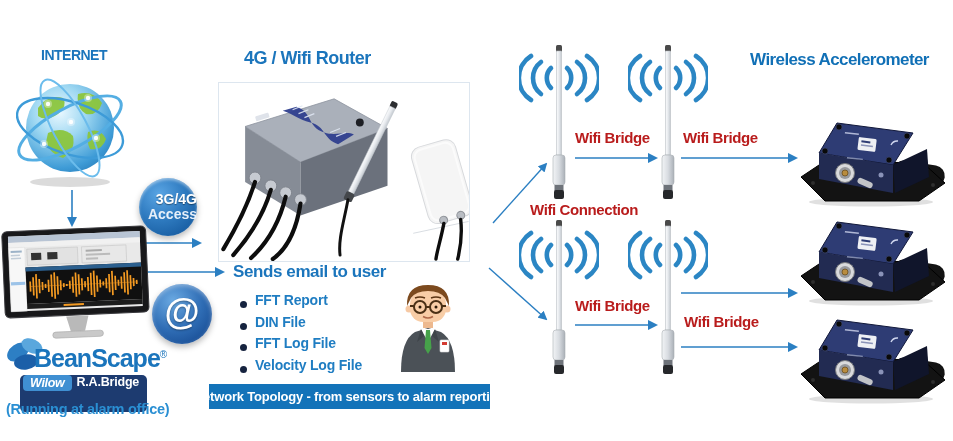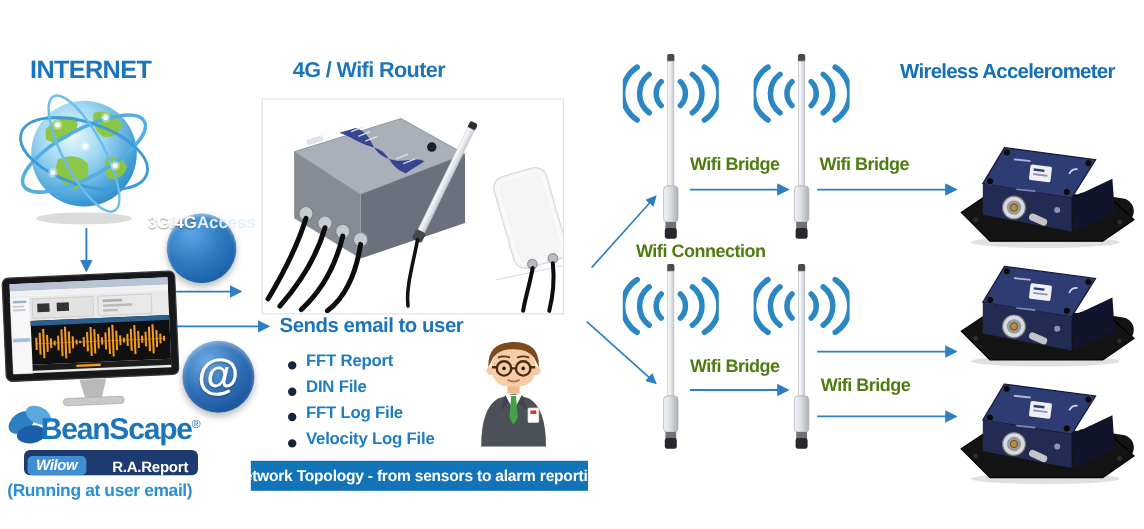--- a/index.html
+++ b/index.html
@@ -1,45 +1,45 @@
 <!DOCTYPE html>
 <html><head>
 <meta charset="utf-8">
 <style>
   html,body{margin:0;padding:0;background:#fff}
   #canvas{position:relative;width:953px;height:441px;background:#ffffff;overflow:hidden;
           font-family:"Liberation Sans","DejaVu Sans",sans-serif;}
   .abs{position:absolute}
   .t-blue{color:#1b75bc}
-  .internet-title{left:22px;top:47px;width:104px;text-align:right;font-size:21px;font-weight:700;letter-spacing:-0.5px}
+  .internet-title{left:22px;top:47px;width:104px;text-align:center;font-size:14px;font-weight:700;letter-spacing:-0.5px}
   .router-title{left:244px;top:48px;width:200px;font-size:18px;font-weight:700;letter-spacing:-0.5px}
   .accel-title{left:726px;top:50px;width:227px;text-align:center;font-size:17px;font-weight:800;letter-spacing:-0.6px;color:#1170b6}
   .send-title{left:233px;top:262px;font-size:17px;font-weight:700;letter-spacing:-0.4px;color:#1b75bc}
   .bullet-row{display:flex;align-items:flex-end;gap:8px;font-size:14px;font-weight:600;color:#1f7dc2;letter-spacing:-0.2px}
   .bullet-dot{width:7px;height:7px;border-radius:50%;background:#16233f;flex:0 0 auto}
-  .wifi-label{font-size:15px;font-weight:700;color:#4d7c0f;letter-spacing:-0.4px;white-space:nowrap}
+  .wifi-label{font-size:15px;font-weight:700;color:#b91c1c;letter-spacing:-0.4px;white-space:nowrap}
   .banner{left:209px;top:384px;width:281px;height:25px;background:#1373b9;color:#fff;display:flex;align-items:center;
           justify-content:center;font-size:13px;font-weight:700;letter-spacing:-0.2px;white-space:nowrap}
   .badge-circle{left:139px;top:178px;width:58px;height:58px;border-radius:50%;
     background:radial-gradient(circle at 35% 28%,#5aa5e4 0%,#2f7bc0 45%,#0d4f93 100%);
     box-shadow:0 3px 6px rgba(0,0,0,.28), inset 0 2px 3px rgba(255,255,255,.45);
-    color:#fff;display:flex;flex-direction:row;align-items:flex-start;justify-content:center;line-height:1.08;z-index:3}
+    color:#fff;display:flex;flex-direction:column;align-items:flex-end;justify-content:center;line-height:1.08;z-index:3}
   .badge-line1{font-size:14px;font-weight:800;text-shadow:0 1px 1px rgba(0,0,0,.4)}
   .badge-line2{font-size:14px;font-weight:600;color:#e6eff9}
   .at-circle{left:152px;top:284px;width:60px;height:60px;border-radius:50%;
     background:radial-gradient(circle at 35% 28%,#6aa9e2 0%,#2f6db5 50%,#0e3f86 100%);
     box-shadow:0 3px 6px rgba(0,0,0,.28), inset 0 2px 4px rgba(255,255,255,.4);
     color:#fff;display:flex;align-items:center;justify-content:center;z-index:3}
   .at-glyph{font-size:36px;font-weight:700;text-shadow:0 1px 2px rgba(0,0,0,.35);transform:translateY(-2px)}
   .router-frame{left:218px;top:82px;width:252px;height:180px;background:#fff;border:1px solid #dde6ef;box-sizing:border-box}
   .bs-block{left:4px;top:334px;width:170px;height:84px}
   .bs-brand{position:absolute;left:30px;top:10px;font-size:25px;font-weight:700;color:#1b75bc;letter-spacing:-1px;white-space:nowrap}
   .bs-brand sup{font-size:10px;font-weight:400}
-  .bs-badge{position:absolute;left:16px;top:41px;height:21px;background:#1d3b70;border-radius:5px;display:flex;
-            align-items:flex-end;gap:22px;padding:0 8px 0 3px}
+  .bs-badge{position:absolute;left:16px;top:41px;height:37px;background:#1d3b70;border-radius:5px;display:flex;
+            align-items:flex-start;gap:5px;padding:0 8px 0 3px}
   .bs-pill{background:#3f8fd2;border-radius:4px;color:#fff;font-style:italic;font-weight:700;font-size:12.5px;
            padding:1px 7px;letter-spacing:-0.3px}
   .bs-version{color:#fff;font-weight:700;font-size:12.5px;letter-spacing:-0.2px;white-space:nowrap}
   .bs-caption{position:absolute;left:2px;top:67px;font-size:14.5px;font-weight:600;color:#2a8fd3;letter-spacing:-0.3px;white-space:nowrap}
   .monitor-wrap{left:2px;top:226px;width:152px;height:118px;transform:rotate(-2.5deg);z-index:2}
   .lbl{z-index:4}
   svg{display:block}
 </style>
 </head>
 <body>
@@ -200,23 +200,23 @@
 
   <div class="abs bs-block">
     <svg class="abs" style="left:0;top:0" width="46" height="42" viewBox="0 0 46 42">
       <ellipse cx="14" cy="18" rx="12" ry="8" fill="#2d7fc4" transform="rotate(-35 14 18)"></ellipse>
       <ellipse cx="28" cy="12" rx="11" ry="7" fill="#5aa7dd" transform="rotate(25 28 12)"></ellipse>
       <ellipse cx="22" cy="28" rx="12" ry="7.5" fill="#1b5fa8" transform="rotate(-8 22 28)"></ellipse>
     </svg>
     <div class="bs-brand"><span>BeanScape</span><sup>®</sup></div>
     <div class="bs-badge">
       <span class="bs-pill">Wilow</span>
-      <span class="bs-version">R.A.Report</span>
+      <span class="bs-version">R.A.Bridge</span>
     </div>
-    <div class="bs-caption">(Running at user email)</div>
+    <div class="bs-caption">(Running at alarm office)</div>
   </div>
 
   <div class="abs at-circle">
     <span class="at-glyph">@</span>
   </div>
 
   <div class="abs router-title t-blue lbl">4G / Wifi Router</div>
   <div class="abs router-frame">
     <svg width="250" height="178" viewBox="0 0 252 180">
       <g>

